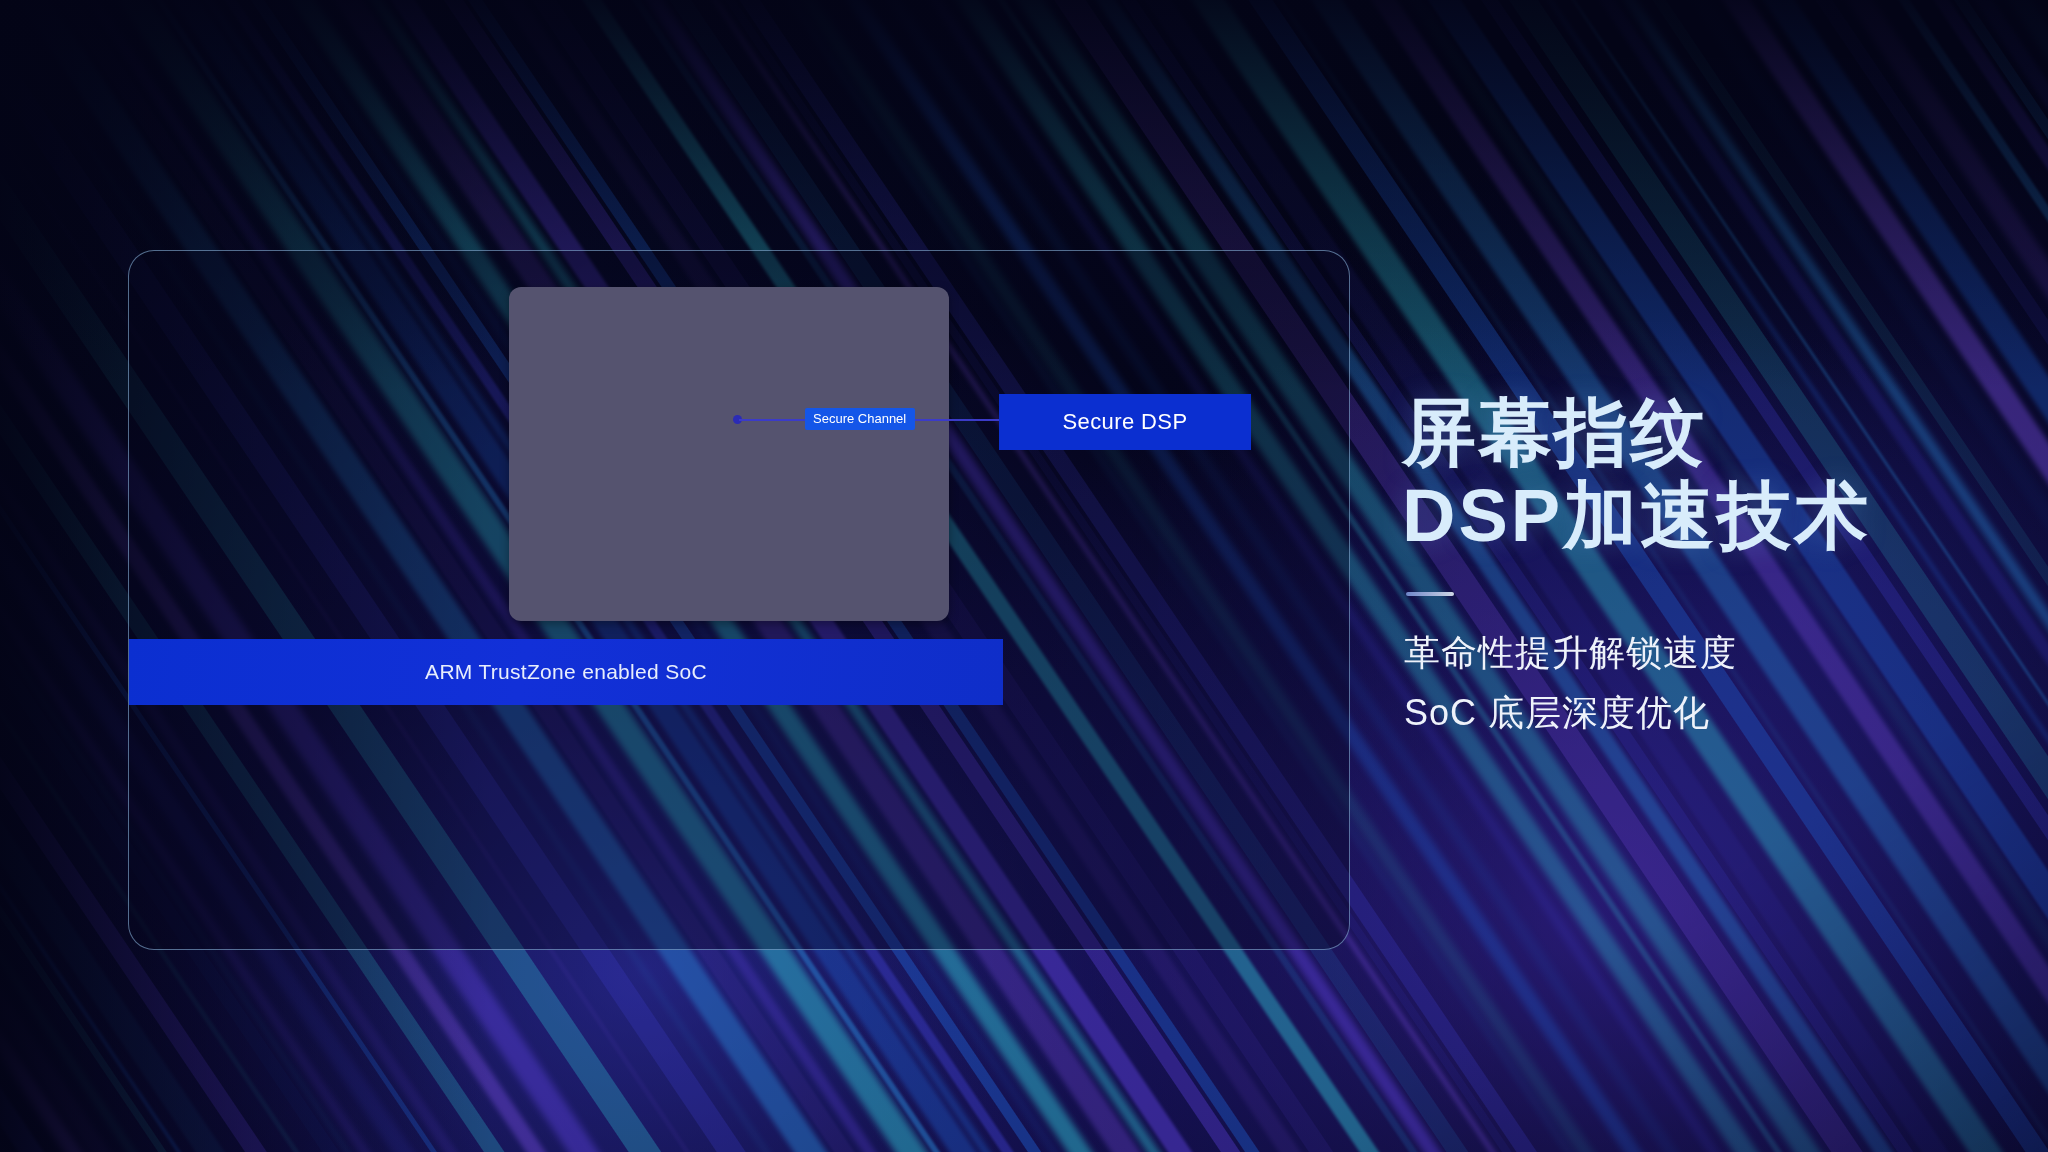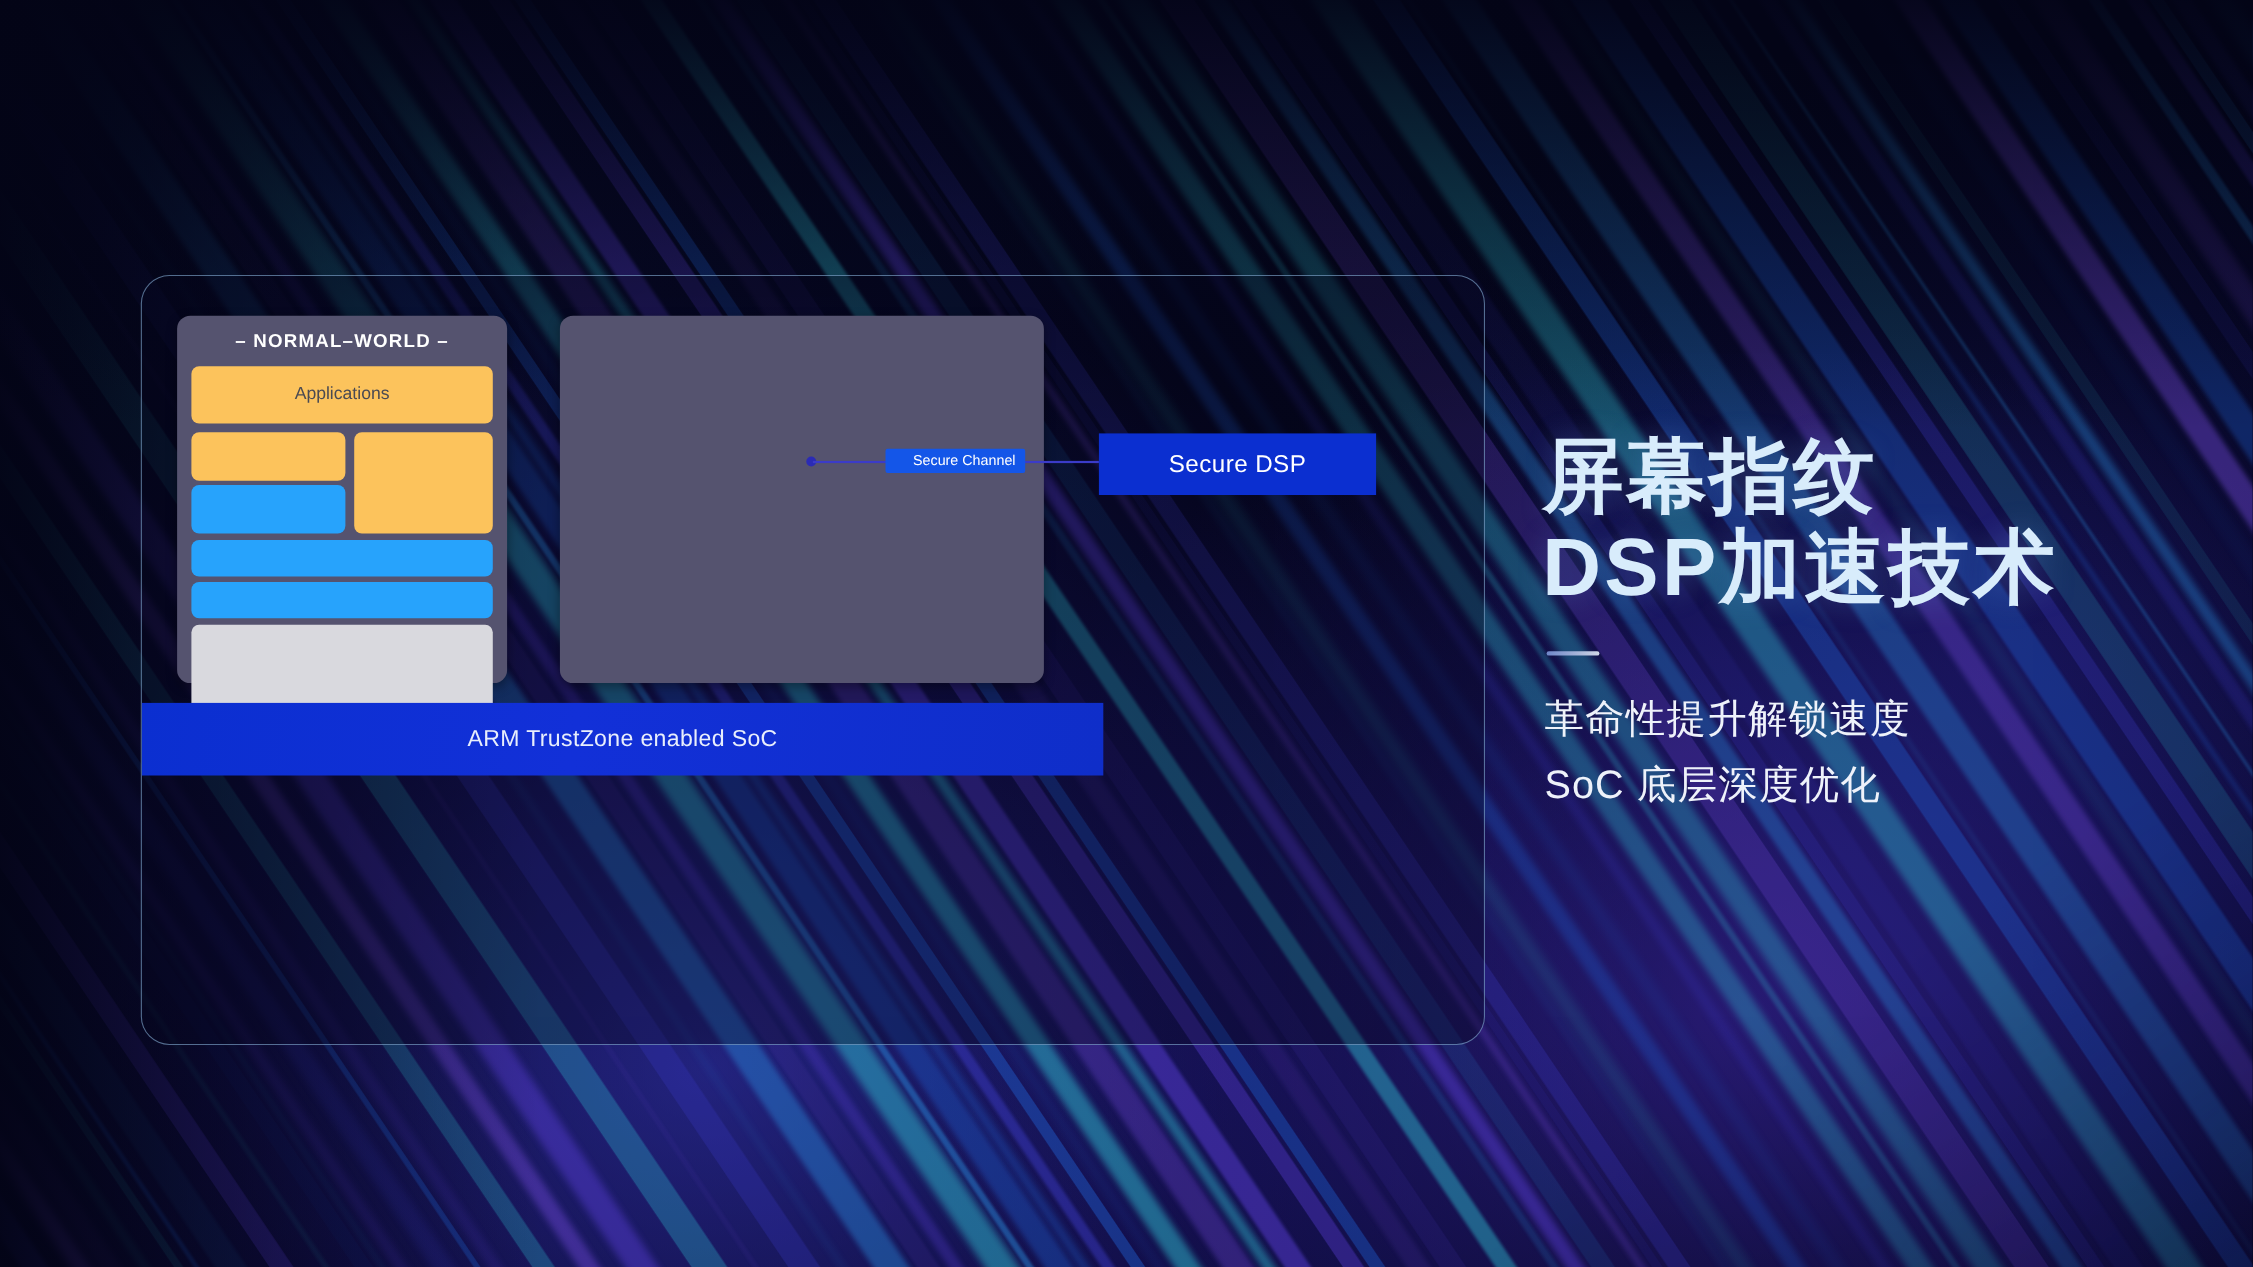--- a/index.html
+++ b/index.html
@@ -179,21 +179,21 @@
     width: 9px;
     height: 9px;
     border-radius: 50%;
     background: #2b2bb5;
   }
   .conn-badge {
     position: absolute;
     background: #1456e8;
     color: #ffffff;
     font-size: 13px;
-    padding: 4px 9px 5px 25px;
+    padding: 4px 9px 5px 8px;
     border-radius: 2px;
     white-space: nowrap;
     line-height: 1;
   }
 
   
   .text-col {
     position: absolute;
     left: 1402px;
     top: 392px;
@@ -366,38 +366,20 @@
       <div class="band" style="left: 3333px; width: 7px; filter: blur(3.4px); background: linear-gradient(rgba(0, 0, 0, 0) 0%, rgb(122, 79, 232) 38%, rgb(122, 79, 232) 72%, rgba(0, 0, 0, 0) 100%); opacity: 0.26;"></div>
       <div class="band" style="left: 3350px; width: 5px; filter: blur(0px); background: linear-gradient(rgba(0, 0, 0, 0) 0%, rgb(31, 95, 208) 38%, rgb(31, 95, 208) 72%, rgba(0, 0, 0, 0) 100%); opacity: 0.37;"></div>
       <div class="band" style="left: 3366px; width: 10px; filter: blur(1.3px); background: linear-gradient(rgba(0, 0, 0, 0) 0%, rgb(48, 200, 216) 38%, rgb(48, 200, 216) 72%, rgba(0, 0, 0, 0) 100%); opacity: 0.16;"></div>
       <div class="band" style="left: 3382px; width: 7px; filter: blur(2.8px); background: linear-gradient(rgba(0, 0, 0, 0) 0%, rgb(31, 95, 208) 38%, rgb(31, 95, 208) 72%, rgba(0, 0, 0, 0) 100%); opacity: 0.38;"></div>
     </div>
   <div class="bg-vignette"></div>
 
   <div class="diagram-card">
     <div class="diagram-inner">
 
-      <div class="panel" style="left:32px; top:36px; width:300px; height:334px;">
-        <div class="panel-title">– NORMAL–WORLD –</div>
-        <div class="panel-body">
-
-          <div class="blk blk-orange" style="left:0; top:0; width:274px; height:52px;">
-            <span class="blk-label">Applications</span>
-          </div>
-
-          <div class="blk blk-orange" style="left:0; top:60px; width:140px; height:44px;"></div>
-          <div class="blk blk-orange" style="left:148px; top:60px; width:126px; height:92px;"></div>
-          <div class="blk blk-blue" style="left:0; top:108px; width:140px; height:44px;"></div>
-
-          <div class="blk blk-blue" style="left:0; top:158px; width:274px; height:33px;"></div>
-          <div class="blk blk-blue" style="left:0; top:196px; width:274px; height:33px;"></div>
-
-          <div class="blk blk-gray" style="left:0; top:235px; width:274px; height:96px;"></div>
-        </div>
-      </div>
 
       <div class="panel" style="left:380px; top:36px; width:440px; height:334px;">
       </div>
 
       <div class="conn-dot" style="left:604px; top:164px;"></div>
       <div class="conn-line" style="left:610px; top:168px; width:260px;"></div>
       <div class="conn-badge" style="left:676px; top:157px;">Secure Channel</div>
 
       <div class="secure-dsp" style="left:870px; top:143px; width:252px; height:56px;">Secure DSP</div>
 

